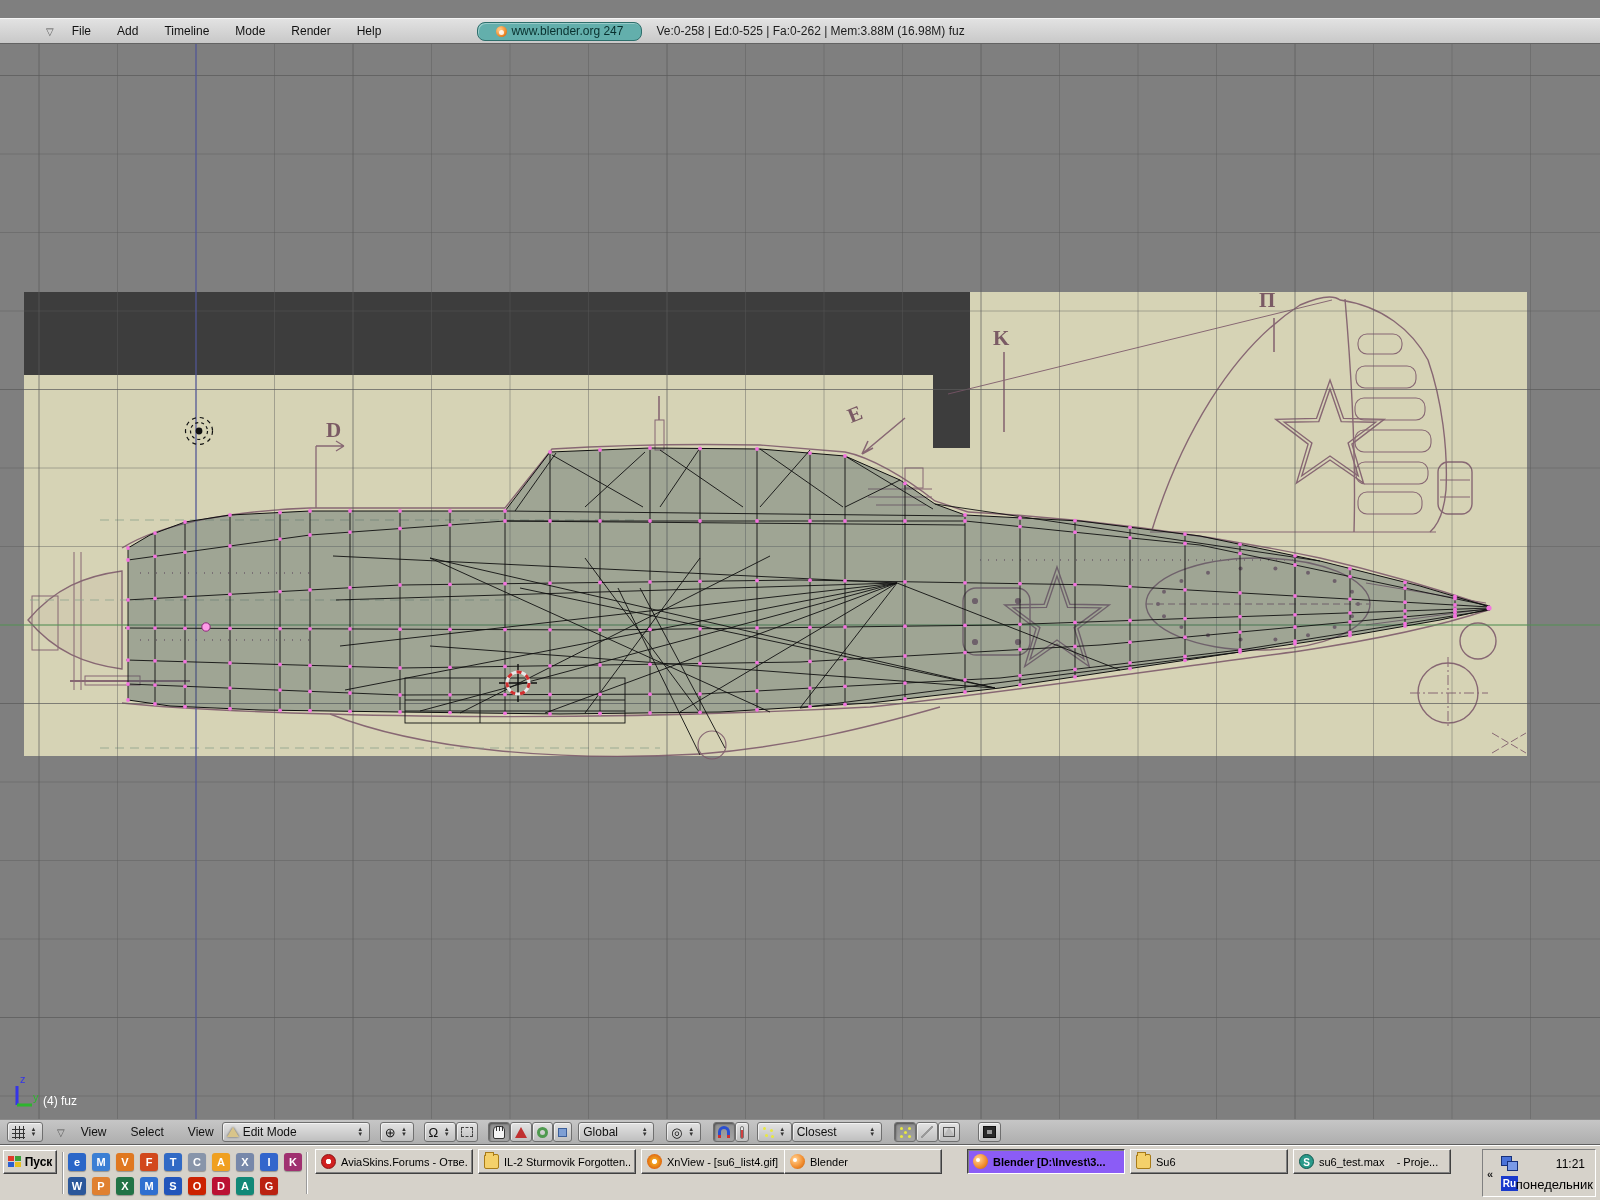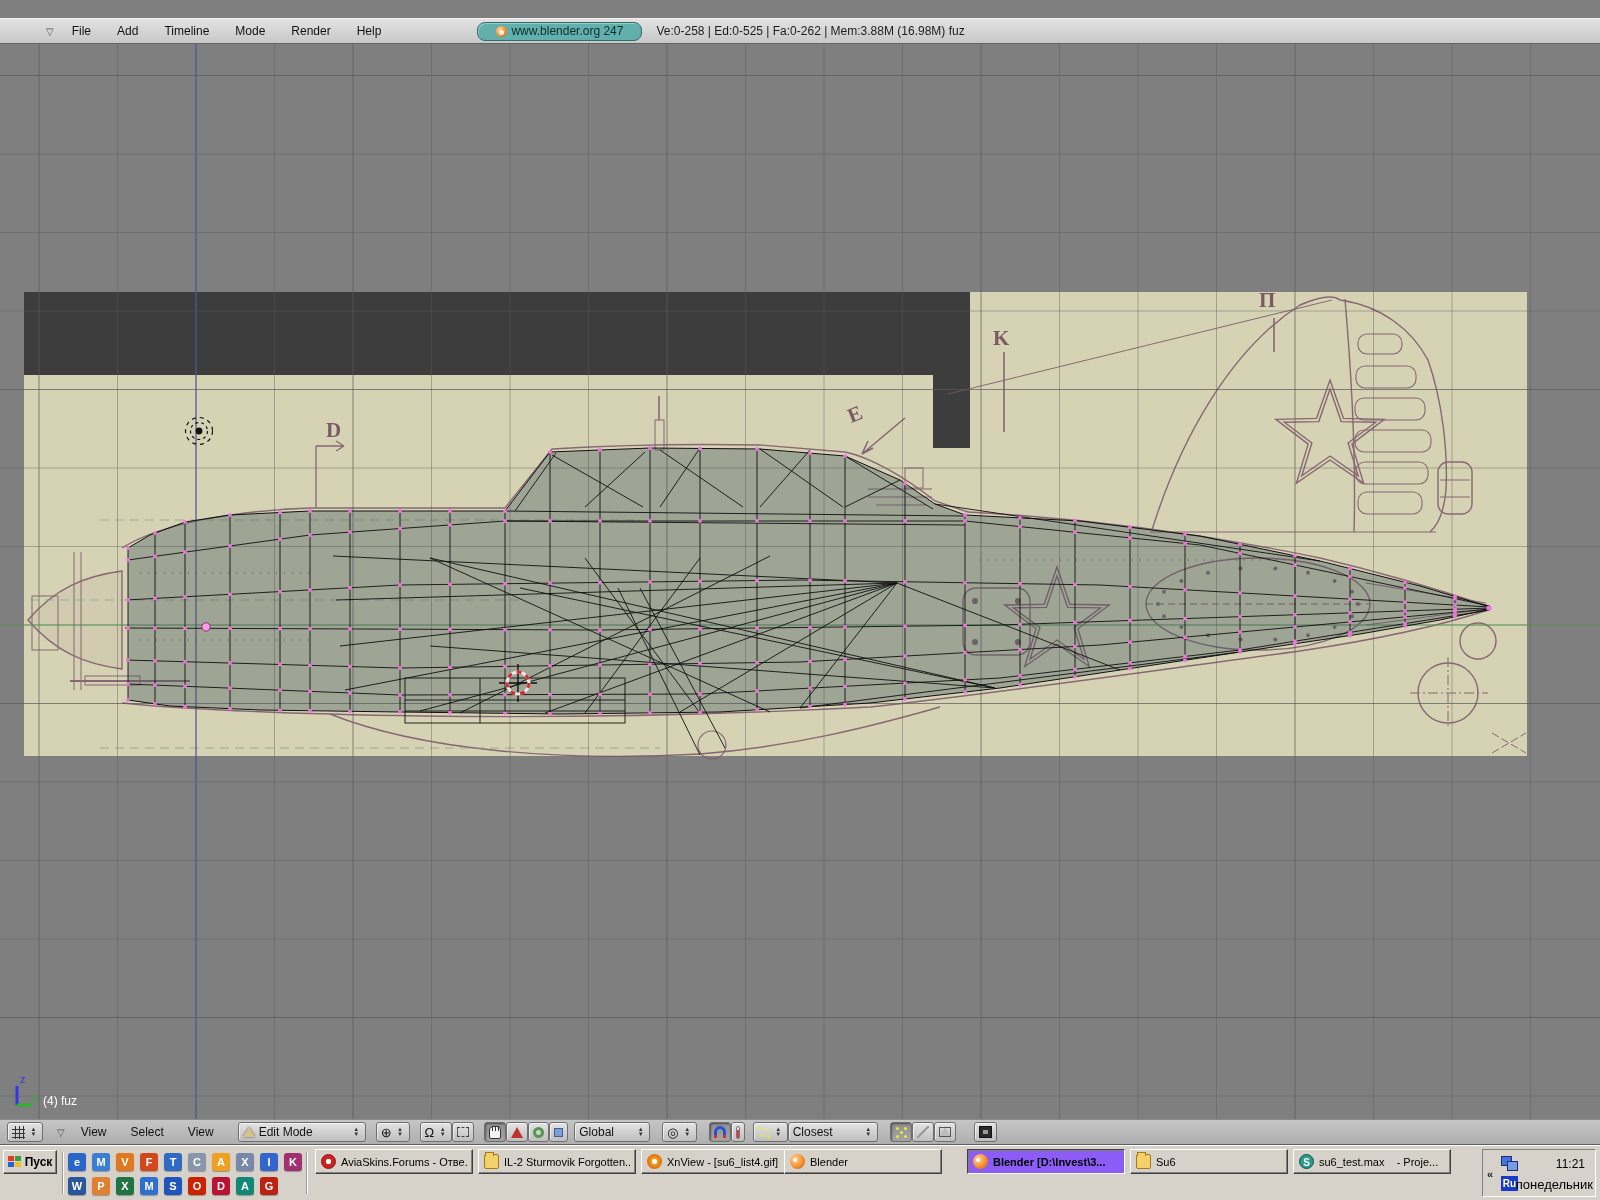--- a/index.html
+++ b/index.html
@@ -558,21 +558,21 @@
     <div class="bb dropdown" style="margin-left:7px;">
       <div class="grid-glyph"></div>
       <span class="stepper">▲<br>▼</span>
     </div>
     <div class="collapse" style="margin-left:14px;">▽</div>
     <div class="bmenus" id="bot-menus">
         <span>View</span>
         <span>Select</span>
         <span>View</span>
       </div>
-    <div class="bb dropdown" style="margin-left:24px;width:128px;justify-content:space-between;">
+    <div class="bb dropdown" style="margin-left:8px;width:148px;justify-content:space-between;">
       <div class="tri-mode"></div>
       <span>Edit Mode</span>
       <span class="stepper" style="margin-left:auto;">▲<br>▼</span>
     </div>
     <div class="bb dropdown" style="margin-left:10px;">
       <span class="glyph">⊕</span>
       <span class="stepper">▲<br>▼</span>
     </div>
     <div class="bb dropdown" style="margin-left:10px;">
       <span class="glyph">Ω</span>

